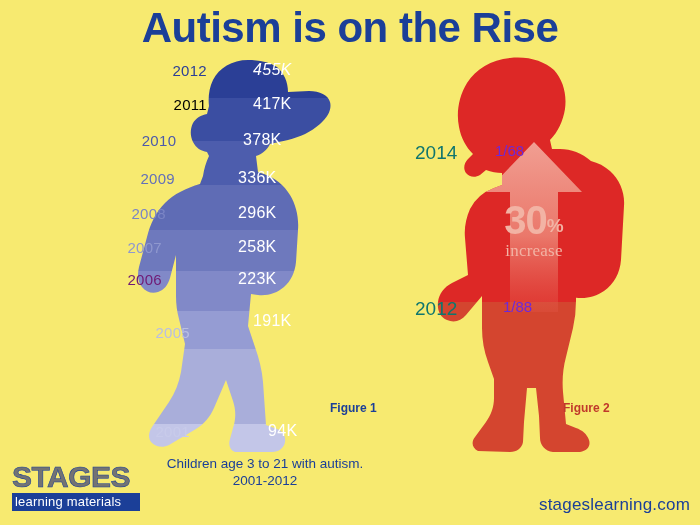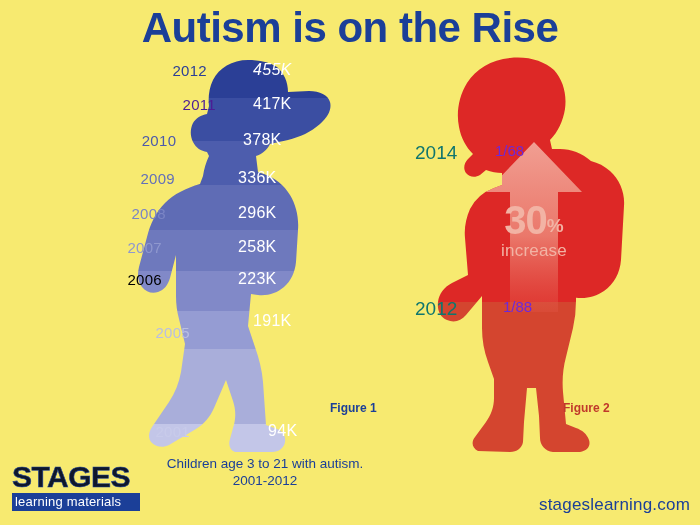--- a/index.html
+++ b/index.html
@@ -96,20 +96,21 @@
   }
   #increase-pct {
     font-size: 19px;
     font-weight: bold;
     vertical-align: 2px;
   }
   #increase-word {
     font-size: 17px;
     margin-top: 2px;
     letter-spacing: 0.2px;
+    font-family: Liberation Serif, serif;
   }
 
   
   .fig-tag {
     position: absolute;
     font-size: 12px;
     font-weight: bold;
     white-space: nowrap;
   }
   #fig1-tag { left: 330px; top: 401px; color: #1b3f98; }
@@ -129,21 +130,21 @@
   
   #logo {
     position: absolute;
     left: 12px;
     top: 462px;
     width: 128px;
   }
   #logo-word {
     font-size: 30px;
     font-weight: bold;
-    color: #0f172a;
+    color: #737373;
     letter-spacing: -0.5px;
     line-height: 30px;
     -webkit-text-stroke: 0.6px #1b3f98;
   }
   #logo-bar {
     background: #1b3f98;
     color: #ffffff;
     font-size: 13px;
     line-height: 18px;
     padding: 0 3px;
@@ -243,26 +244,26 @@
         <rect x="0" y="133" width="400" height="45" fill="#5f6cb5"></rect>
         <rect x="0" y="178" width="400" height="41" fill="#6e79bd"></rect>
         <rect x="0" y="219" width="400" height="40" fill="#8189c8"></rect>
         <rect x="0" y="259" width="400" height="38" fill="#959cd3"></rect>
         <rect x="0" y="297" width="400" height="75" fill="#a9aeda"></rect>
         <rect x="0" y="372" width="400" height="118" fill="#c3c6e8"></rect>
       </g>
     </svg>
 
     <div class="year-label" style="left:145px; top:10px; width:62px; color:#2b3f96;">2012</div>
-    <div class="year-label" style="left:154px; top:44px; width:62px; color:#4c1d95;">2011</div>
+    <div class="year-label" style="left:145px; top:44px; width:62px; color:#000000;">2011</div>
     <div class="year-label" style="left:128px; top:80px; width:62px; color:#4c5aab;text-align:center;">2010</div>
     <div class="year-label" style="left:113px; top:118px; width:62px; color:#6370b8;">2009</div>
     <div class="year-label" style="left:104px; top:153px; width:62px; color:#7b85c5;">2008</div>
     <div class="year-label" style="left:100px; top:187px; width:62px; color:#8f98ce;">2007</div>
-    <div class="year-label" style="left:100px; top:219px; width:62px; color:#000000;">2006</div>
+    <div class="year-label" style="left:100px; top:219px; width:62px; color:#701a75;">2006</div>
     <div class="year-label" style="left:128px; top:272px; width:62px; color:#b9bee2;">2005</div>
     <div class="year-label" style="left:128px; top:371px; width:62px; color:#c8cbea;">2001</div>
 
     <div class="value-label" style="left:253px; top:9px;font-style:italic;">455K</div>
     <div class="value-label" style="left:253px; top:43px;">417K</div>
     <div class="value-label" style="left:243px; top:79px;">378K</div>
     <div class="value-label" style="left:238px; top:117px;">336K</div>
     <div class="value-label" style="left:238px; top:152px;">296K</div>
     <div class="value-label" style="left:238px; top:186px;">258K</div>
     <div class="value-label" style="left:238px; top:218px;">223K</div>

